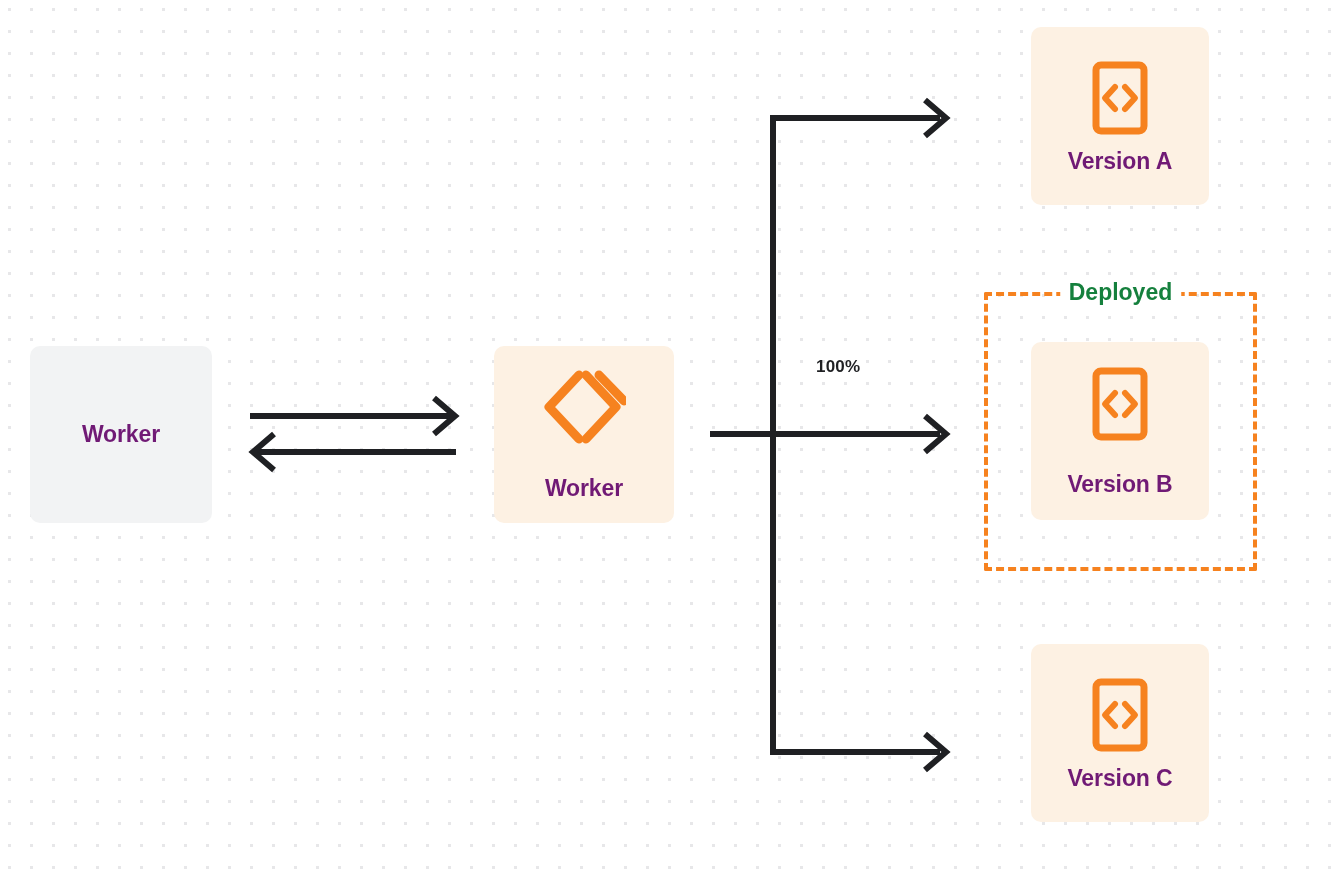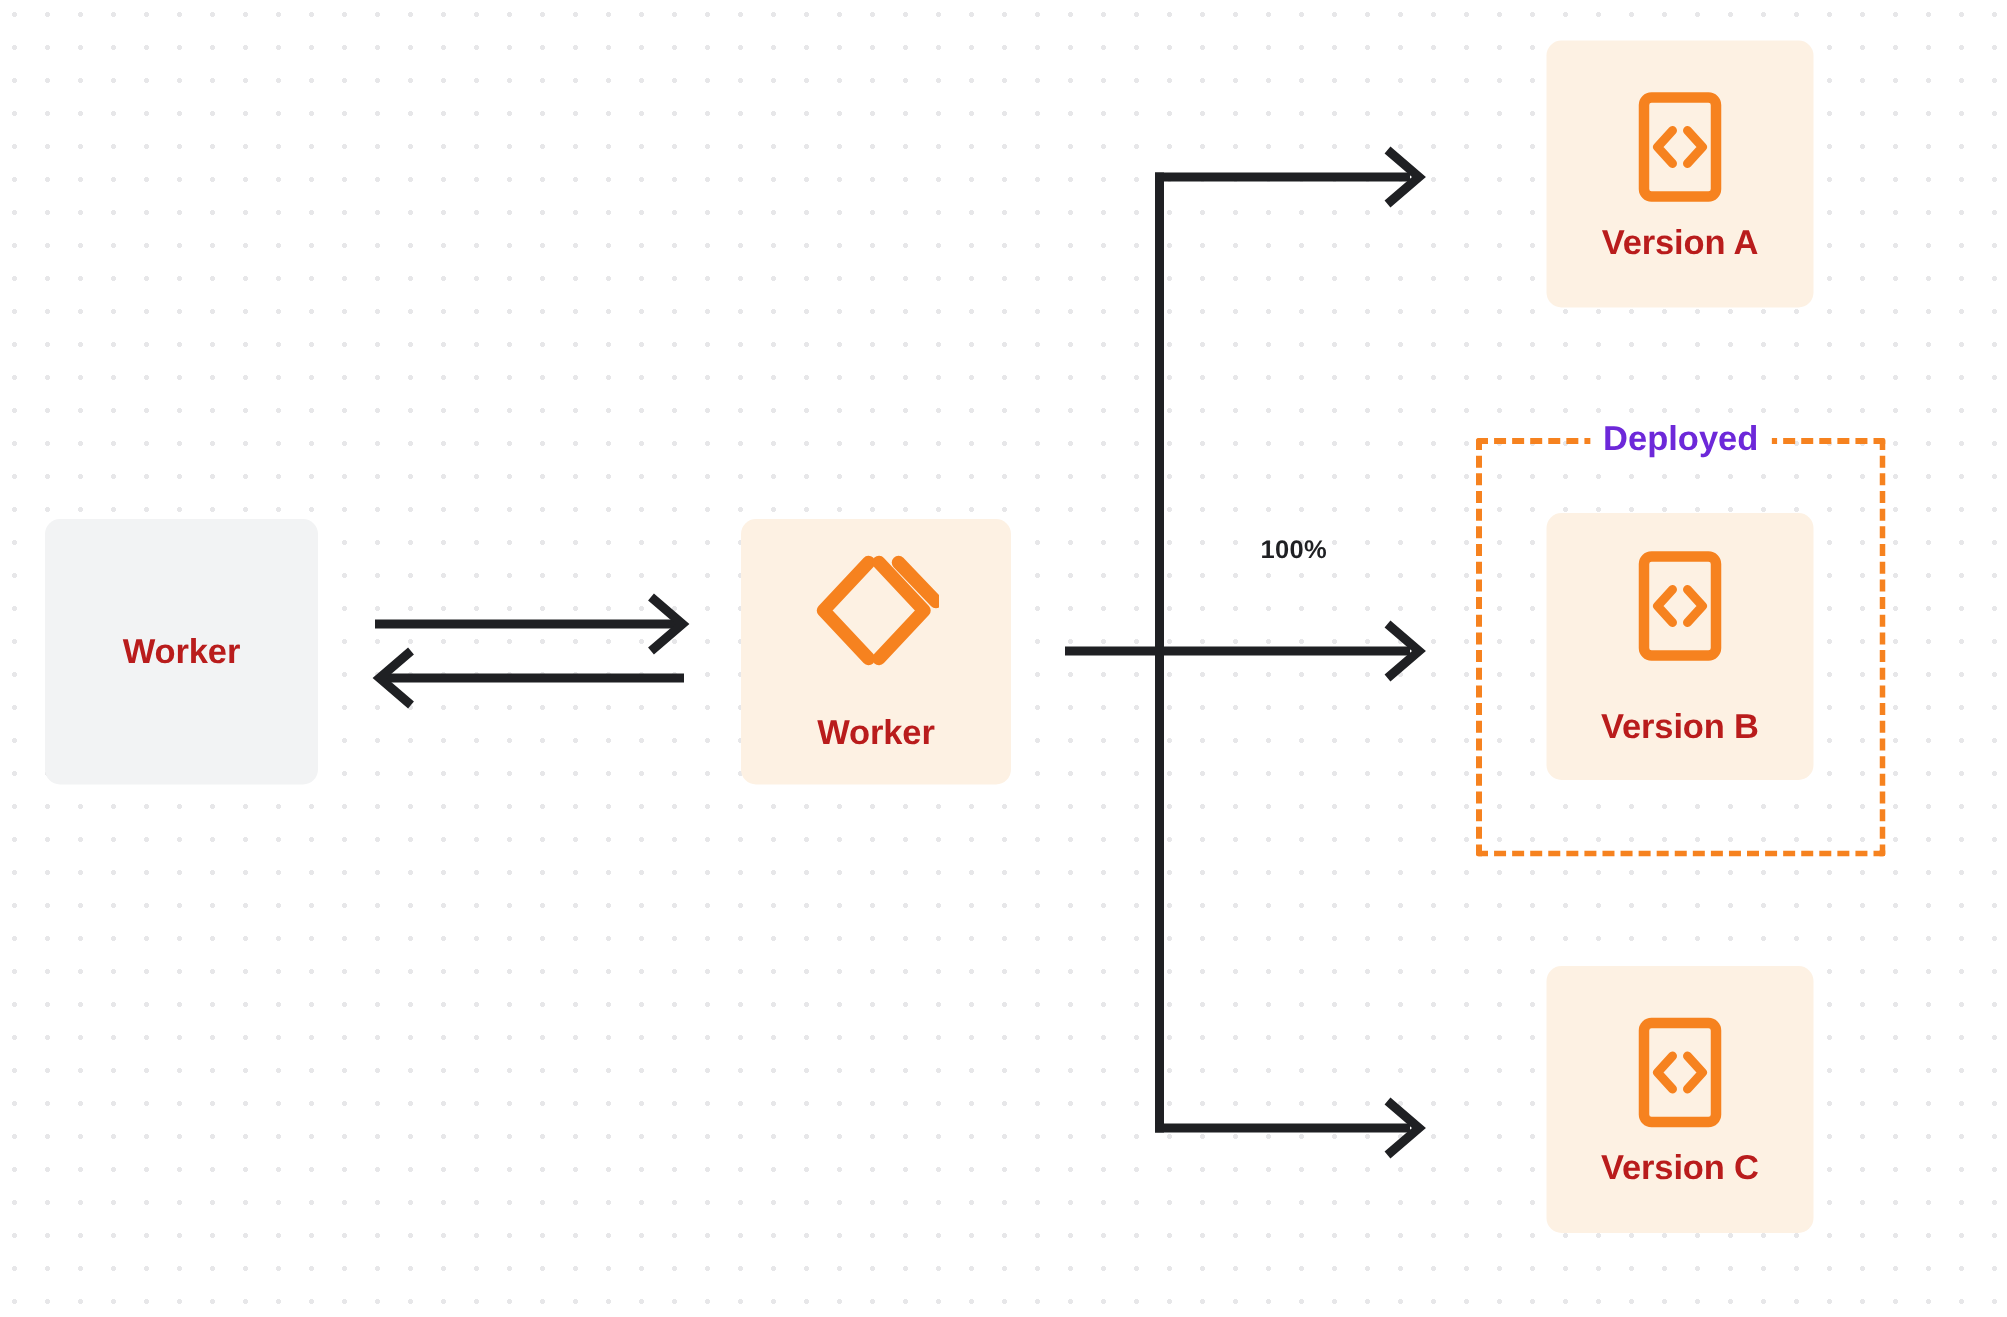--- a/index.html
+++ b/index.html
@@ -87,21 +87,21 @@
     gap: 14px;
   }
 
   .node-version-a { left: 1031px; top: 27px; }
   .node-version-b { left: 1031px; top: 342px; gap: 31px; }
   .node-version-c { left: 1031px; top: 644px; }
 
   .node-label {
     font-size: 23px;
     font-weight: 700;
-    color: #b91c1c;
+    color: #701a75;
     letter-spacing: -0.1px;
     line-height: 1;
   }
 
   .node-label-client { font-size: 23px; }
 
   
   .icon-wrap {
     display: flex;
     align-items: center;
@@ -122,32 +122,31 @@
 
   .deployed-label {
     position: absolute;
     top: -15px;
     left: 50%;
     transform: translateX(-50%);
     background: #ffffff;
     padding: 0 9px;
     font-size: 23px;
     font-weight: 700;
-    color: #6d28d9;
+    color: #15803d;
     line-height: 1;
     white-space: nowrap;
   }
 
   
   .traffic-label {
     position: absolute;
-    left: 790px;
+    left: 816px;
     top: 350px;
     width: 145px;
-    text-align: center;
     font-size: 17px;
     font-weight: 700;
     color: #1f2023;
     line-height: 1.95;
     letter-spacing: 0.2px;
   }
   .traffic-label span { display: block; }
 </style>
 </head>
 <body>

